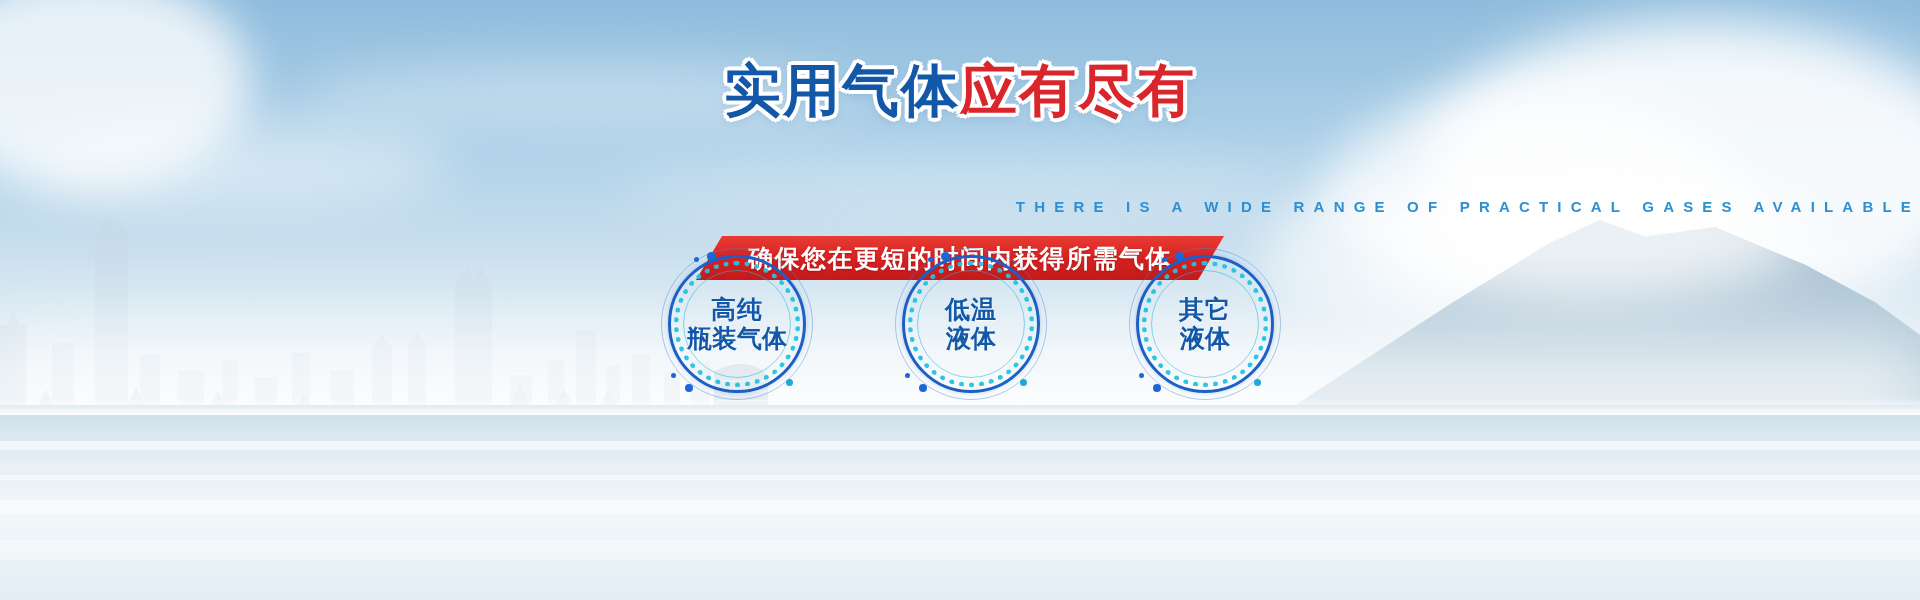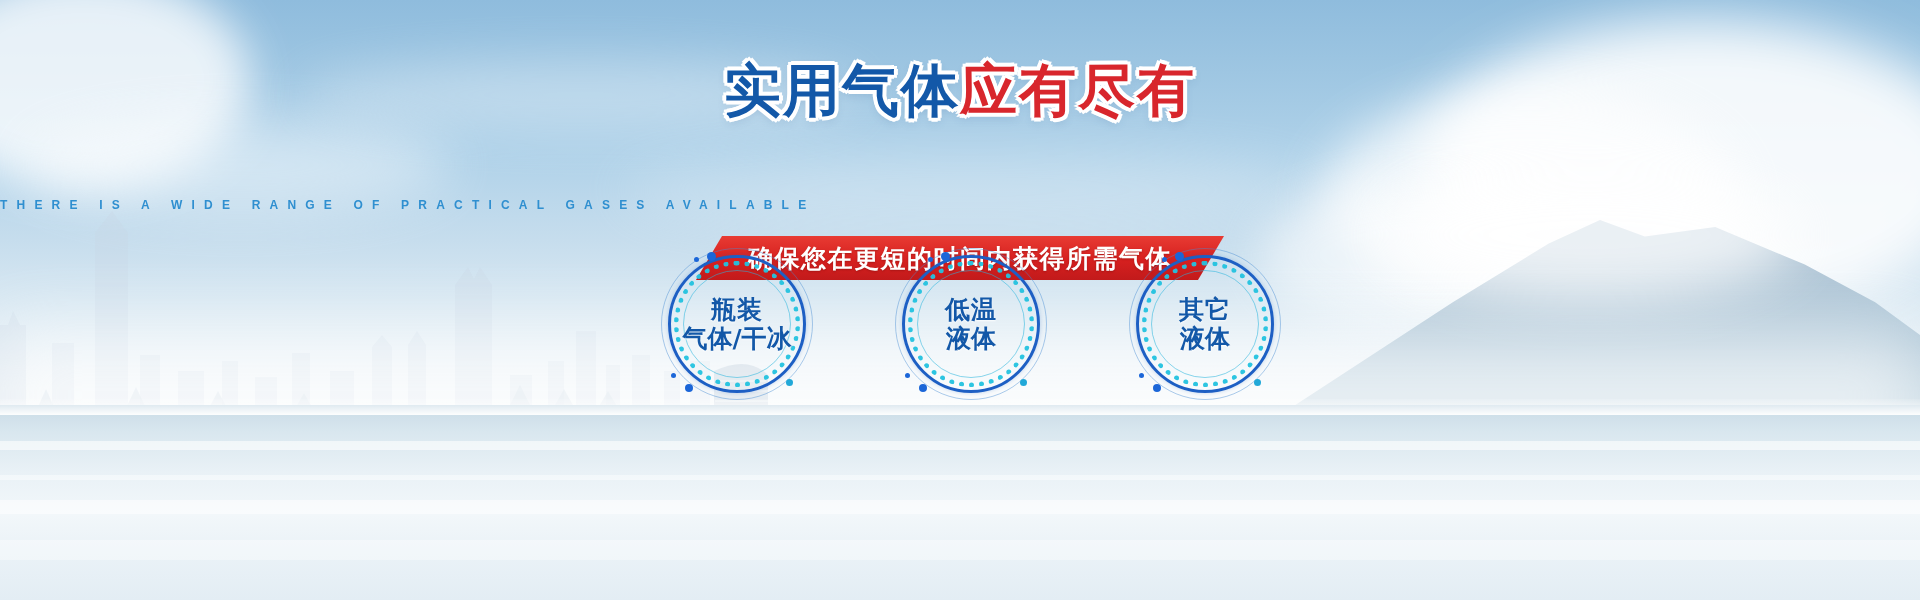--- a/index.html
+++ b/index.html
@@ -89,23 +89,23 @@
       -3px -3px 0 #fff, 3px -3px 0 #fff, -3px 3px 0 #fff, 3px 3px 0 #fff,
       -4px 0 0 #fff, 4px 0 0 #fff, 0 -4px 0 #fff, 0 4px 0 #fff,
       0 4px 10px rgba(60,100,150,.25);
   }
   .headline .hl-blue{color:#1358a8;}
   .headline .hl-red{color:#d8262c;}
 
   
   .subtitle{
     position:absolute; left:0; right:0; top:198px;
-    text-align:left;
+    text-align:right;
     color:#2f8fd0;
-    font-size:12px; font-weight:600;
+    font-size:15px; font-weight:600;
     letter-spacing:9.2px;
     white-space:nowrap;
   }
 
   
   .ribbon-wrap{
     position:absolute; left:50%; top:236px; transform:translateX(-50%);
   }
   .ribbon{
     position:relative;
@@ -257,36 +257,36 @@
     <div class="subtitle">THERE IS A WIDE RANGE OF PRACTICAL GASES AVAILABLE</div>
 
     <div class="ribbon-wrap">
       <div class="ribbon">
         <span class="ribbon-text">确保您在更短的时间内获得所需气体</span>
       </div>
     </div>
 
     <div class="circles">
 
+
       <div class="circle">
         <span class="ring ring-outer"></span>
         <span class="ring ring-solid"></span>
         <span class="ring ring-dash"></span>
         <span class="ring ring-thin"></span>
         <span class="dot dot-a"></span>
         <span class="dot dot-b"></span>
         <span class="dot dot-c"></span>
         <span class="dot dot-d"></span>
         <span class="dot dot-e"></span>
         <span class="circle-label">
-          <span class="l1">瓶装</span>
-          <span class="l2">气体/干冰</span>
+          <span class="l1">高纯</span>
+          <span class="l2">瓶装气体</span>
         </span>
       </div>
-
 
       <div class="circle">
         <span class="ring ring-outer"></span>
         <span class="ring ring-solid"></span>
         <span class="ring ring-dash"></span>
         <span class="ring ring-thin"></span>
         <span class="dot dot-a"></span>
         <span class="dot dot-b"></span>
         <span class="dot dot-c"></span>
         <span class="dot dot-d"></span>

